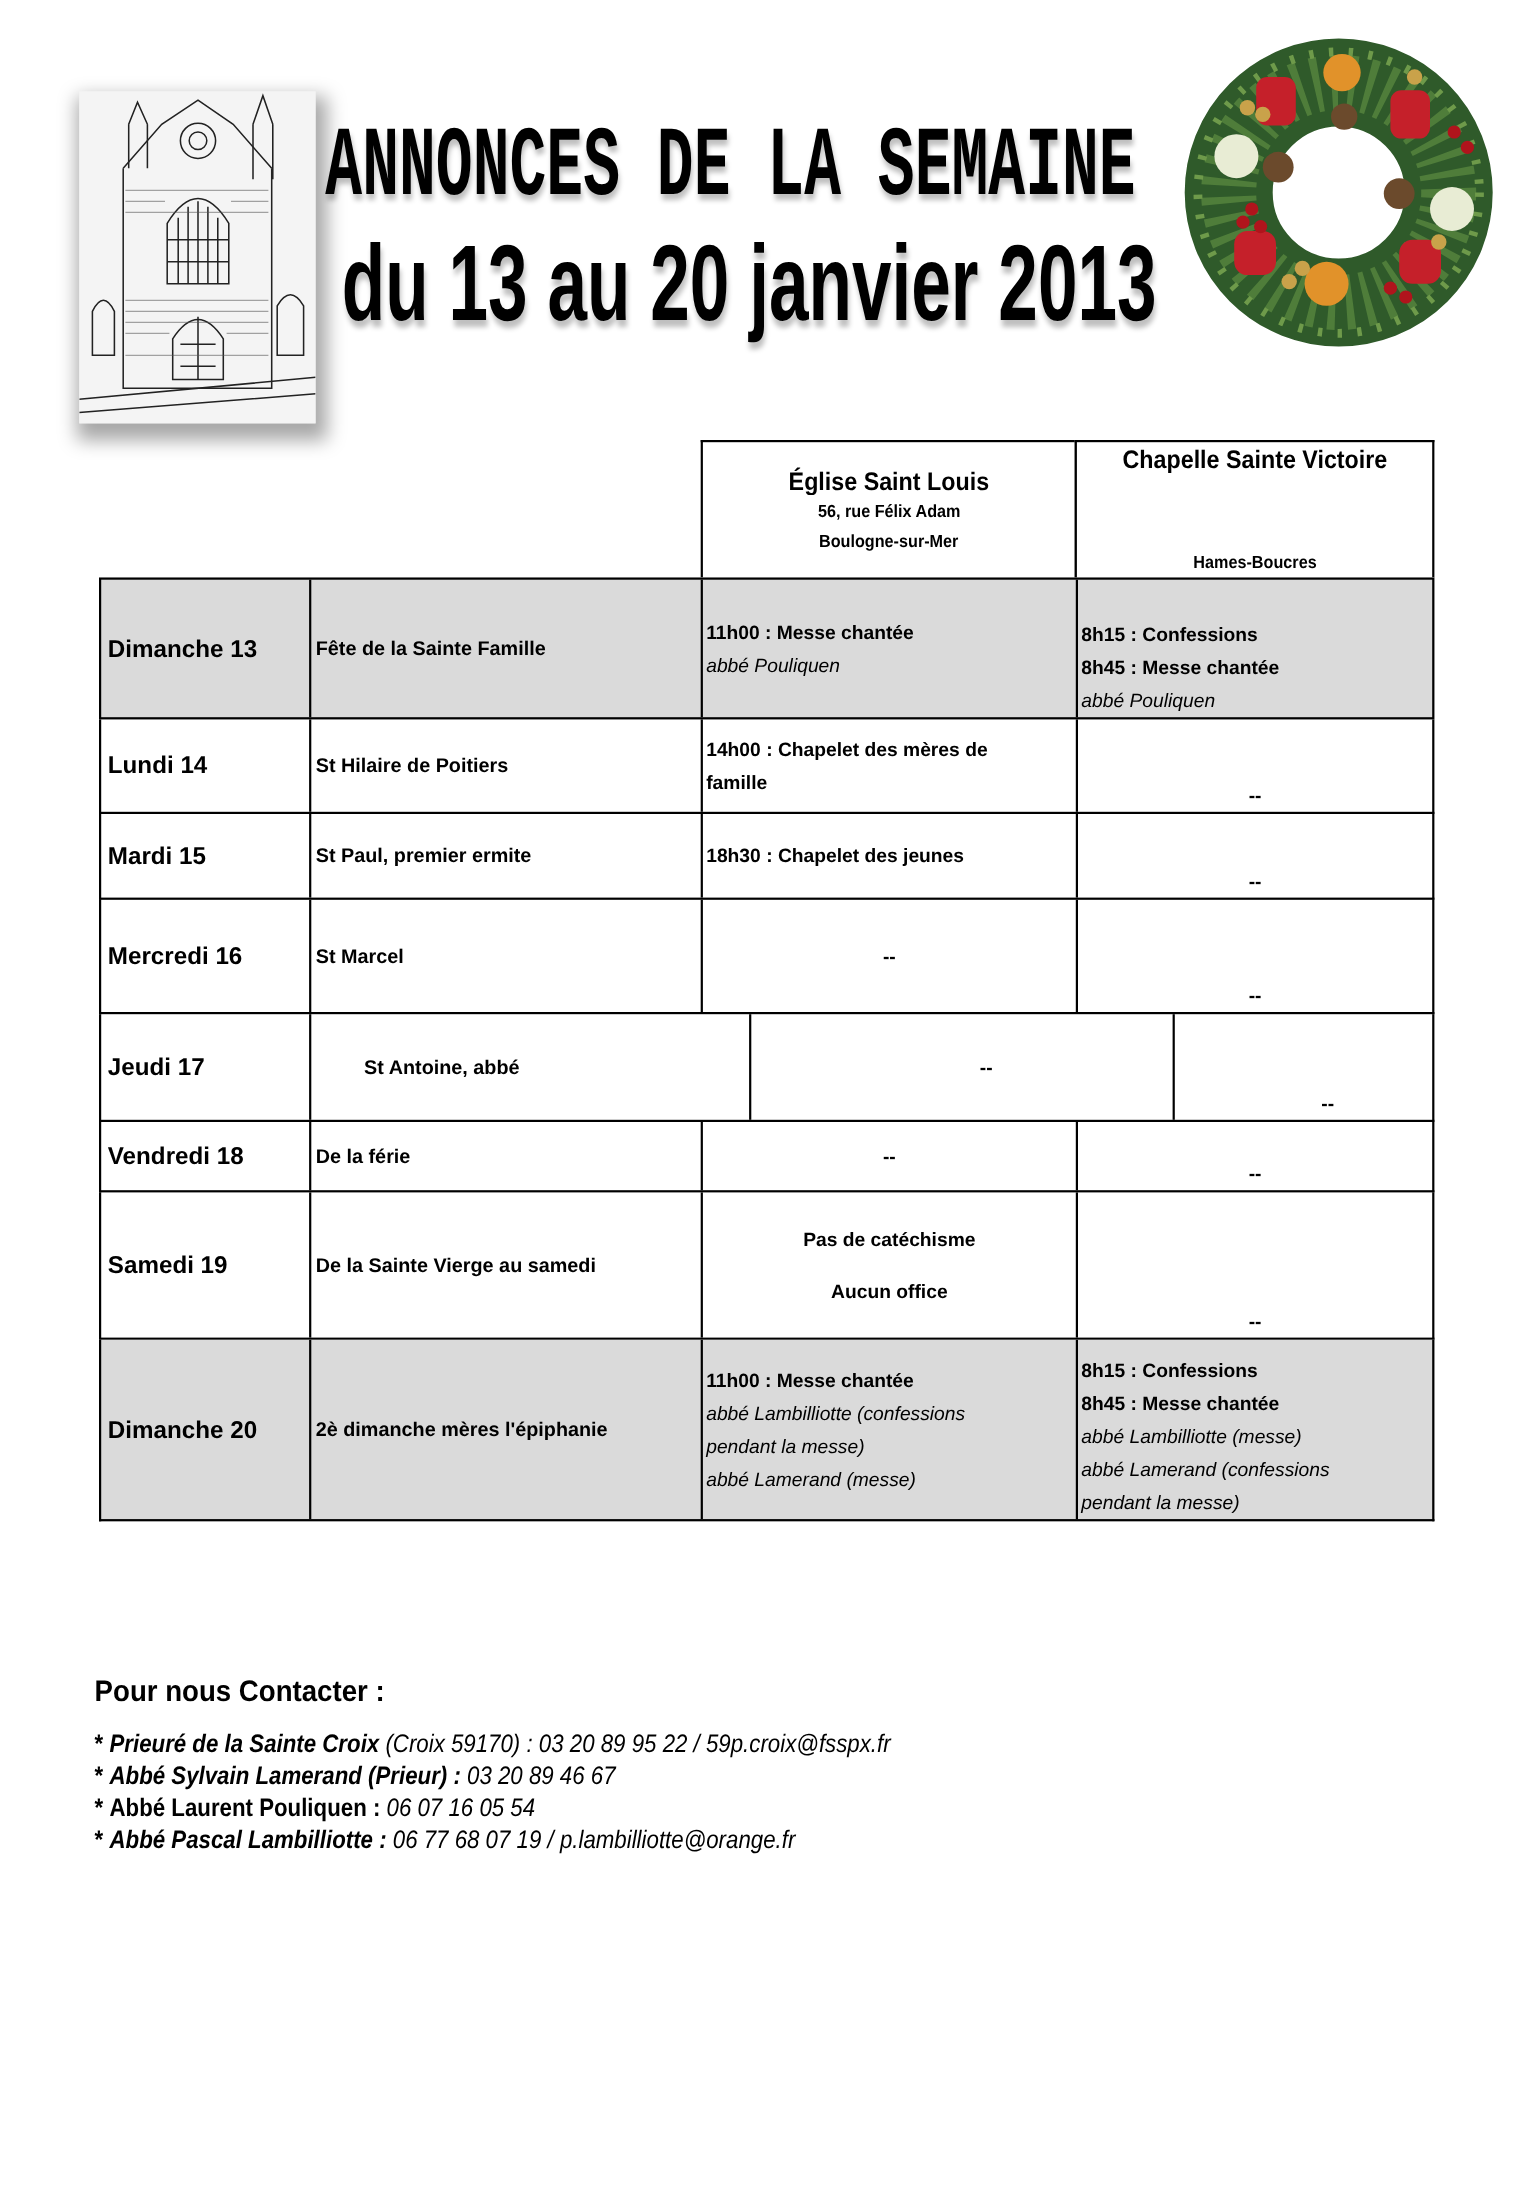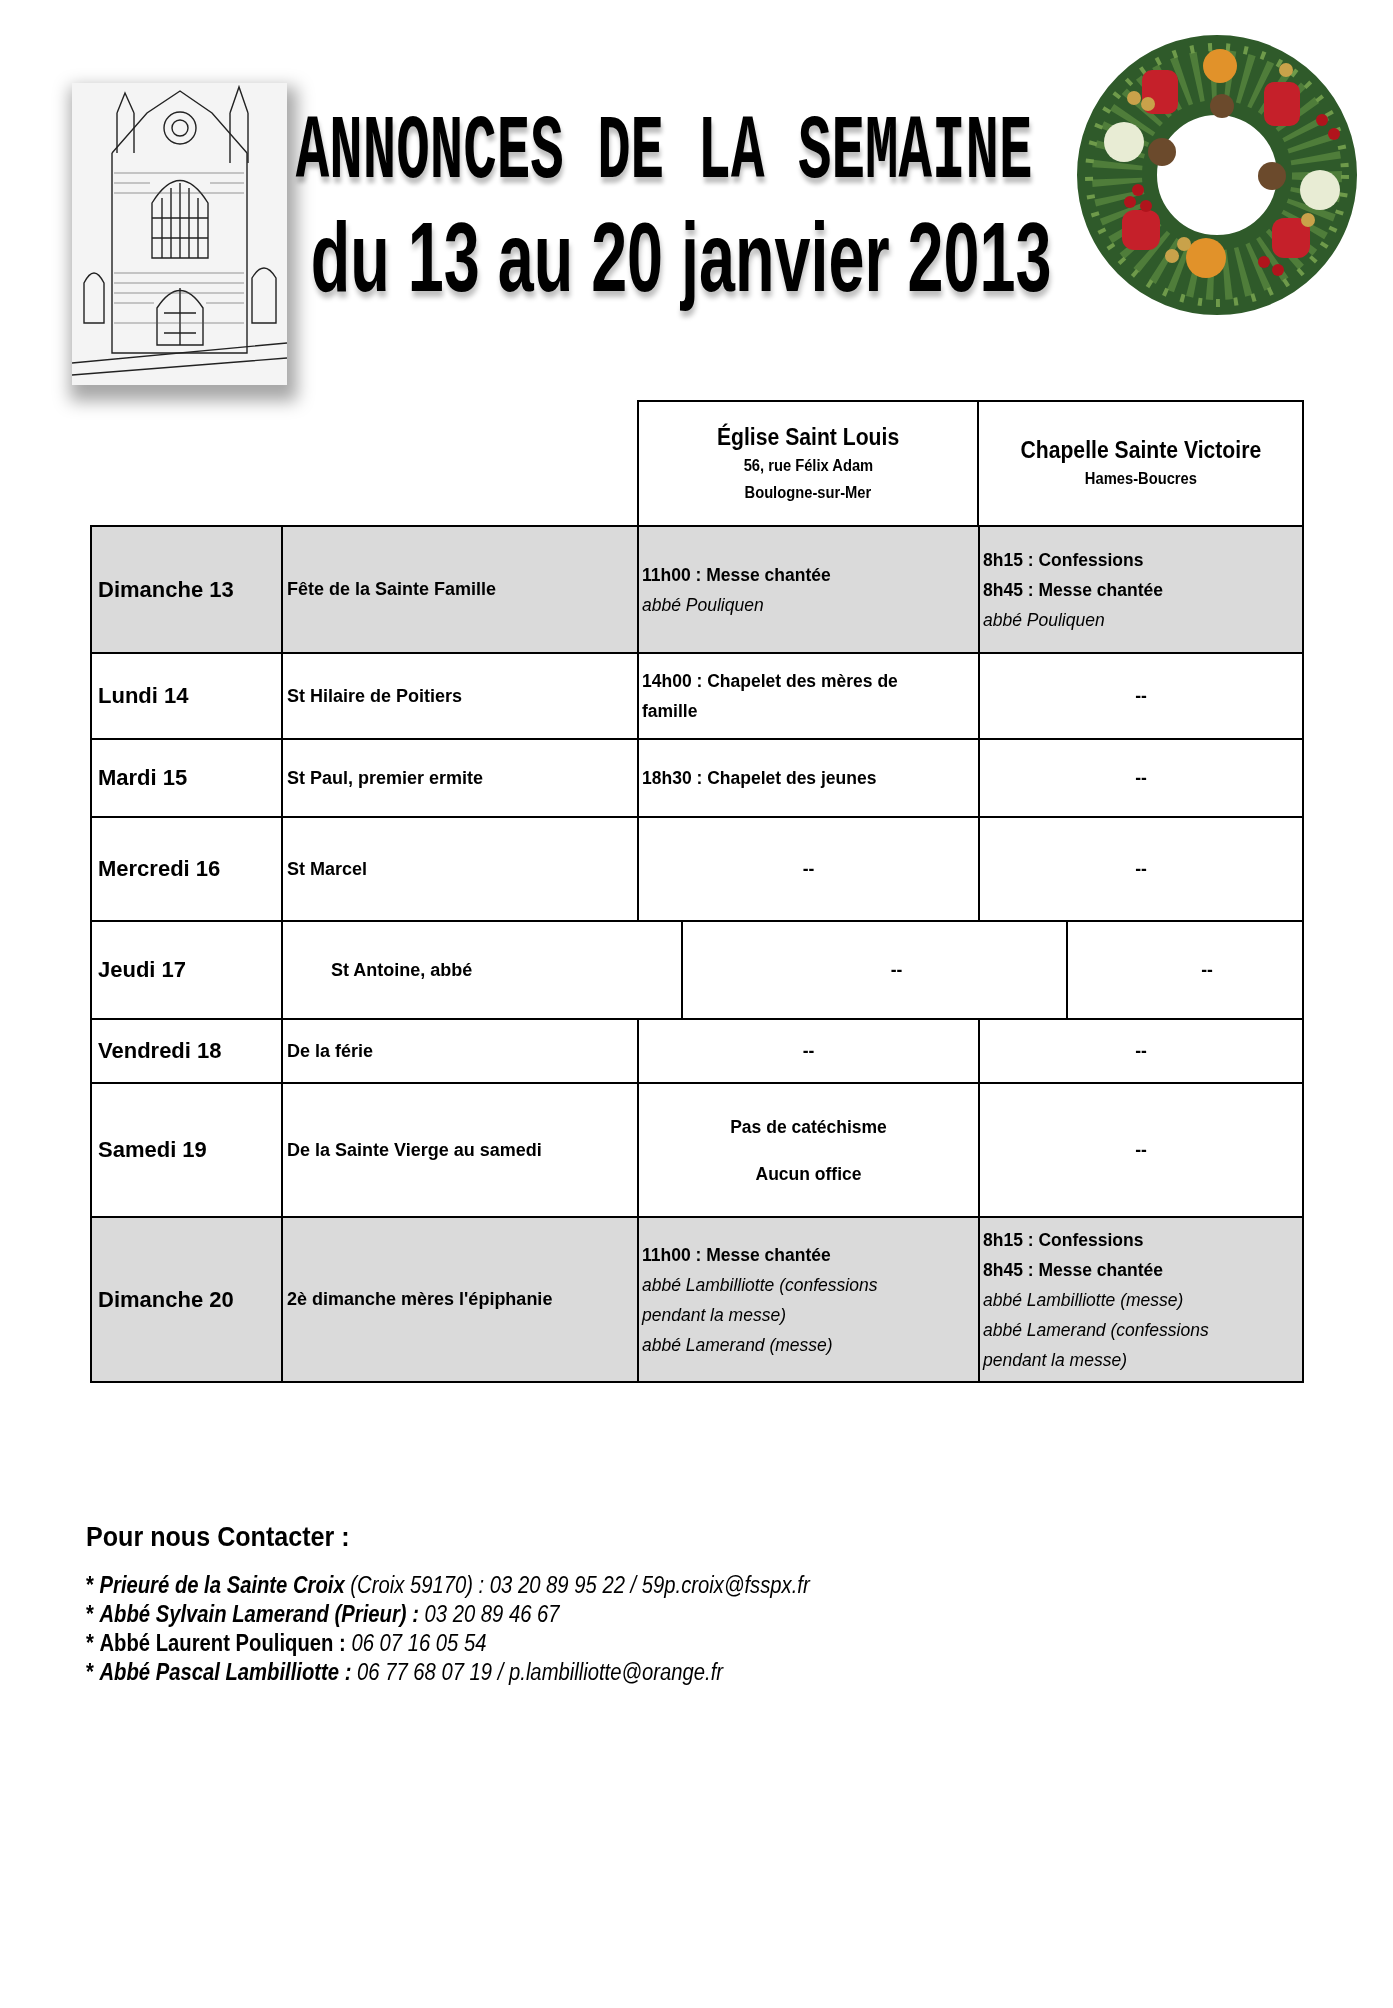--- a/index.html
+++ b/index.html
@@ -34,29 +34,29 @@
   
   .tbl { position: absolute; left: 90px; top: 400px; width: 1214px; }
   .hdr-row { position: relative; height: 125px; }
   .hcell {
     position: absolute; top: 0; height: 125px; box-sizing: border-box;
     border: 2px solid #000; border-bottom: none;
     display: flex; flex-direction: column; align-items: center; justify-content: center;
     text-align: center; background: #fff;
   }
   .hcell.c3 { left: 547px; width: 342px; }
-  .hcell.c4 { left: 887px; width: 327px; }
+  .hcell.c4 { left: 887px; width: 327px; justify-content: space-between; }
   .hcell .name { font-weight: bold; font-size: 23px; line-height: 30px; transform: scaleX(0.92); }
   .hcell .sub { font-weight: bold; font-size: 16px; line-height: 27px; transform: scaleX(0.92); }
 
   .row { position: relative; box-sizing: border-box; border: 2px solid #000; border-top: none; display: flex; }
   .row:first-of-type { border-top: 2px solid #000; }
   .row.grey { background: #dadada; }
   .cell { box-sizing: border-box; border-right: 2px solid #000; display: flex; align-items: center; }
-  .cell:last-child { border-right: none; }
+  .cell:last-child { border-right: none; align-items: flex-end; }
   .cell.day { width: 191px; padding-left: 6px; font-weight: bold; font-size: 22px; }
   .cell.feast { width: 356px; padding-left: 4px; font-weight: bold; font-size: 18px; }
   .cell.s1 { width: 341px; padding-left: 3px; }
   .cell.s2 { flex: 1; padding-left: 3px; }
   .cell.center { justify-content: center; text-align: center; padding-left: 0; }
   .lines { display: flex; flex-direction: column; }
   .ln { font-size: 17.5px; line-height: 30px; white-space: nowrap; }
   .ln.b { font-weight: bold; }
   .ln.i { font-style: italic; }
   .gap { height: 17px; }

